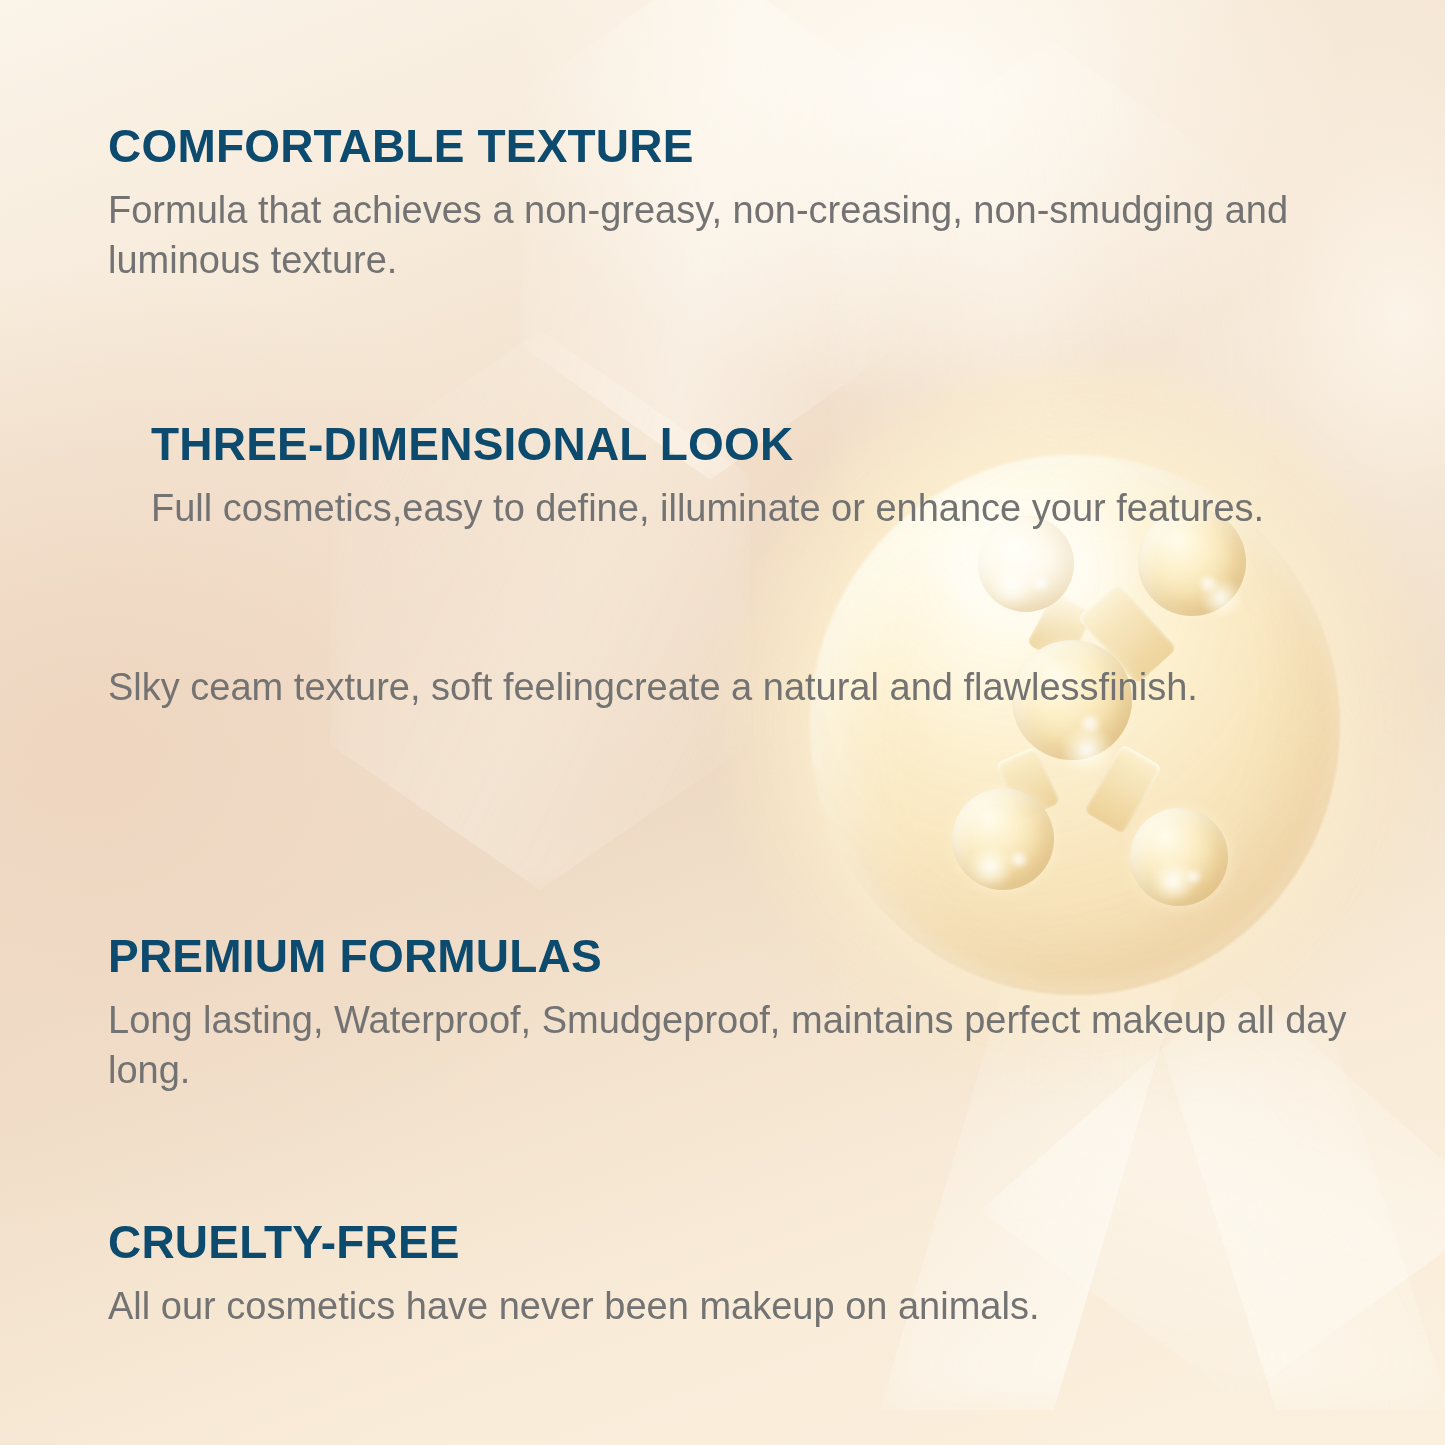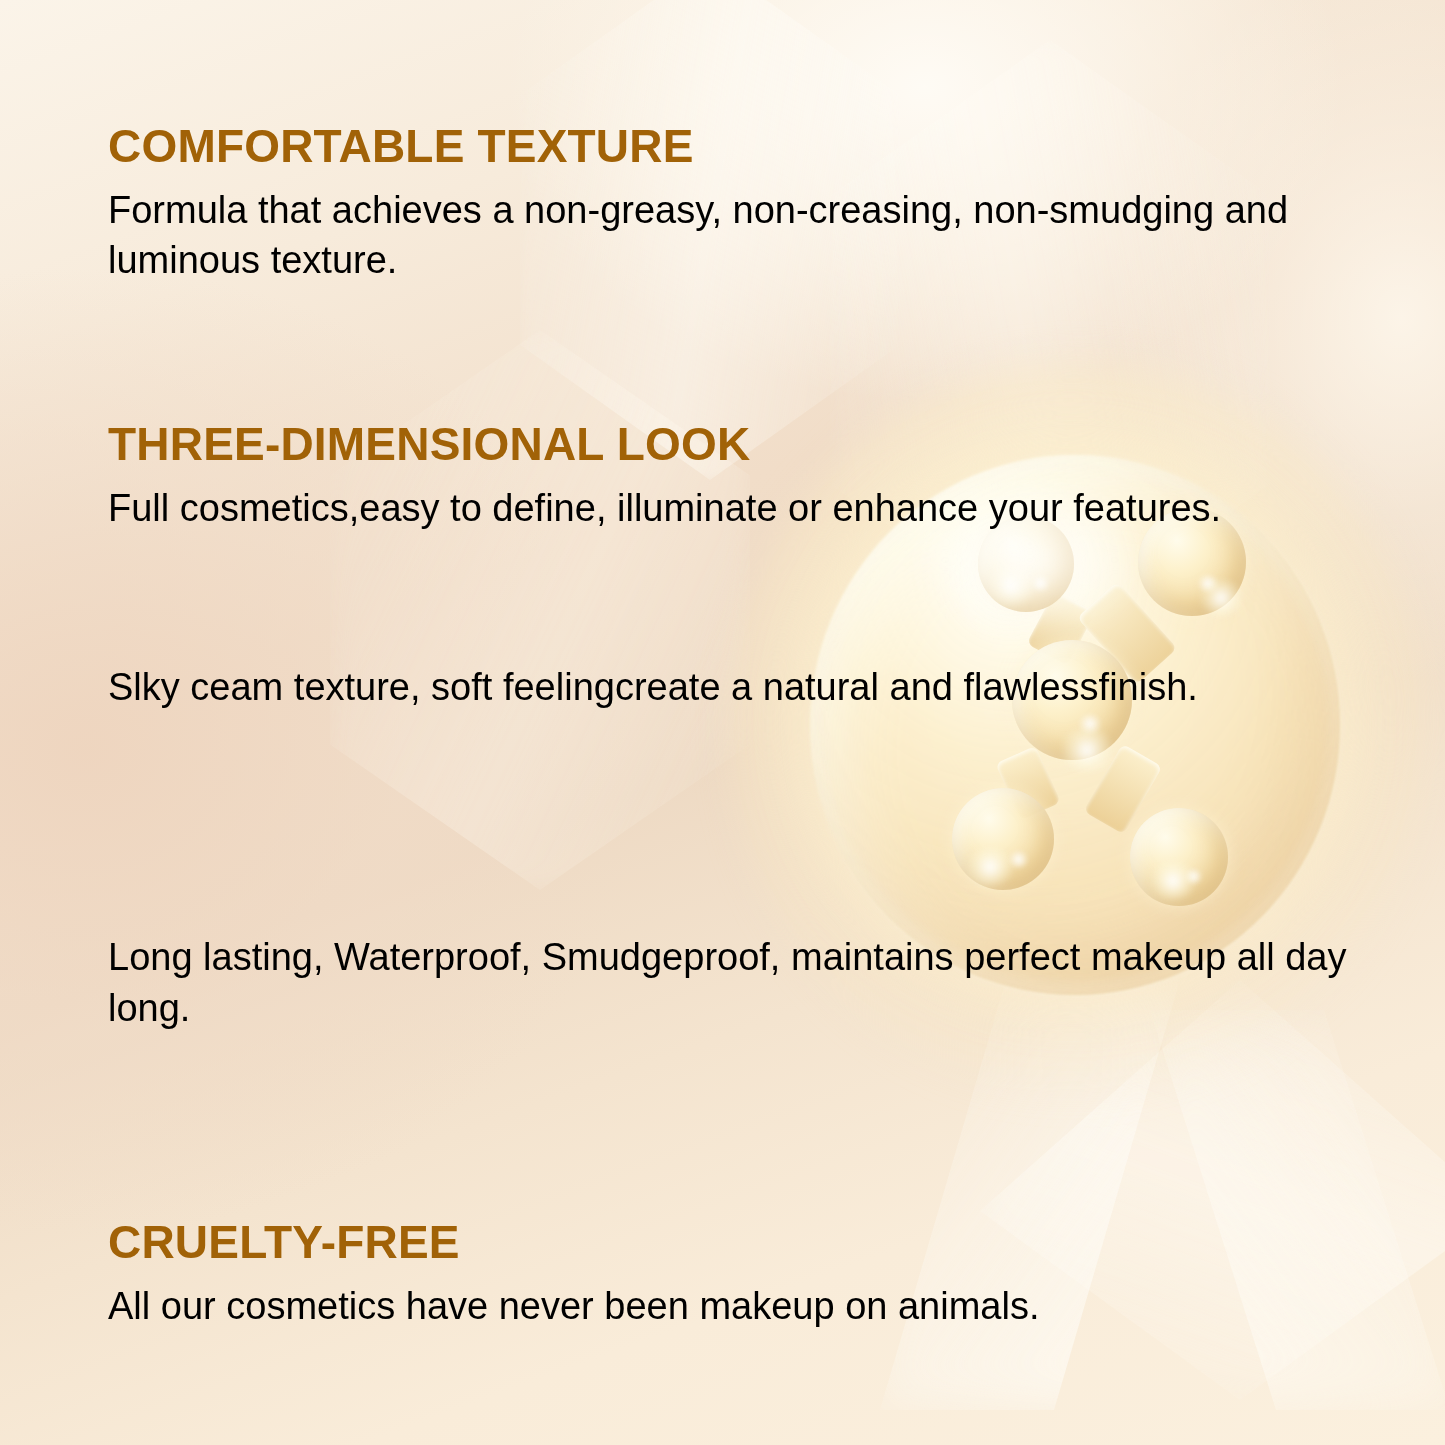--- a/index.html
+++ b/index.html
@@ -235,34 +235,34 @@
     left: 108px;
     width: 1270px;
   }
   .feature-title {
     margin: 0 0 14px 0;
     font-family: "Liberation Sans", sans-serif;
     font-weight: 700;
     font-size: 46px;
     line-height: 1.06;
     letter-spacing: 0.2px;
-    color: #a16207;
+    color: #0c4a6e;
     white-space: nowrap;
   }
   .feature-desc {
     margin: 0;
     font-family: "Liberation Sans", sans-serif;
     font-weight: 400;
     font-size: 38px;
     line-height: 1.33;
-    color: #000000;
+    color: #737373;
   }
 
   .f-1 { top: 122px; }
-  .f-2 { top: 420px; }
+  .f-2 { top: 420px; margin-left: 43px; }
   .f-3 { top: 662px; }
   .f-4 { top: 932px; }
   .f-5 { top: 1218px; }
 </style>
 </head>
 <body>
 
 <div id="infographic">
 
   <div class="bg-layer bg-base"></div>
@@ -311,20 +311,21 @@
     <section class="feature f-2">
       <h2 class="feature-title">THREE-DIMENSIONAL LOOK</h2>
       <p class="feature-desc">Full cosmetics,easy to define, illuminate or enhance your features.</p>
     </section>
 
     <section class="feature f-3">
       <p class="feature-desc">Slky ceam texture, soft feelingcreate a natural and flawlessfinish.</p>
     </section>
 
     <section class="feature f-4">
+      <h2 class="feature-title">PREMIUM FORMULAS</h2>
       <p class="feature-desc">Long lasting, Waterproof, Smudgeproof, maintains perfect makeup all day long.</p>
     </section>
 
     <section class="feature f-5">
       <h2 class="feature-title">CRUELTY-FREE</h2>
       <p class="feature-desc">All our cosmetics have never been makeup on animals.</p>
     </section>
 
   </div>
 </div>

